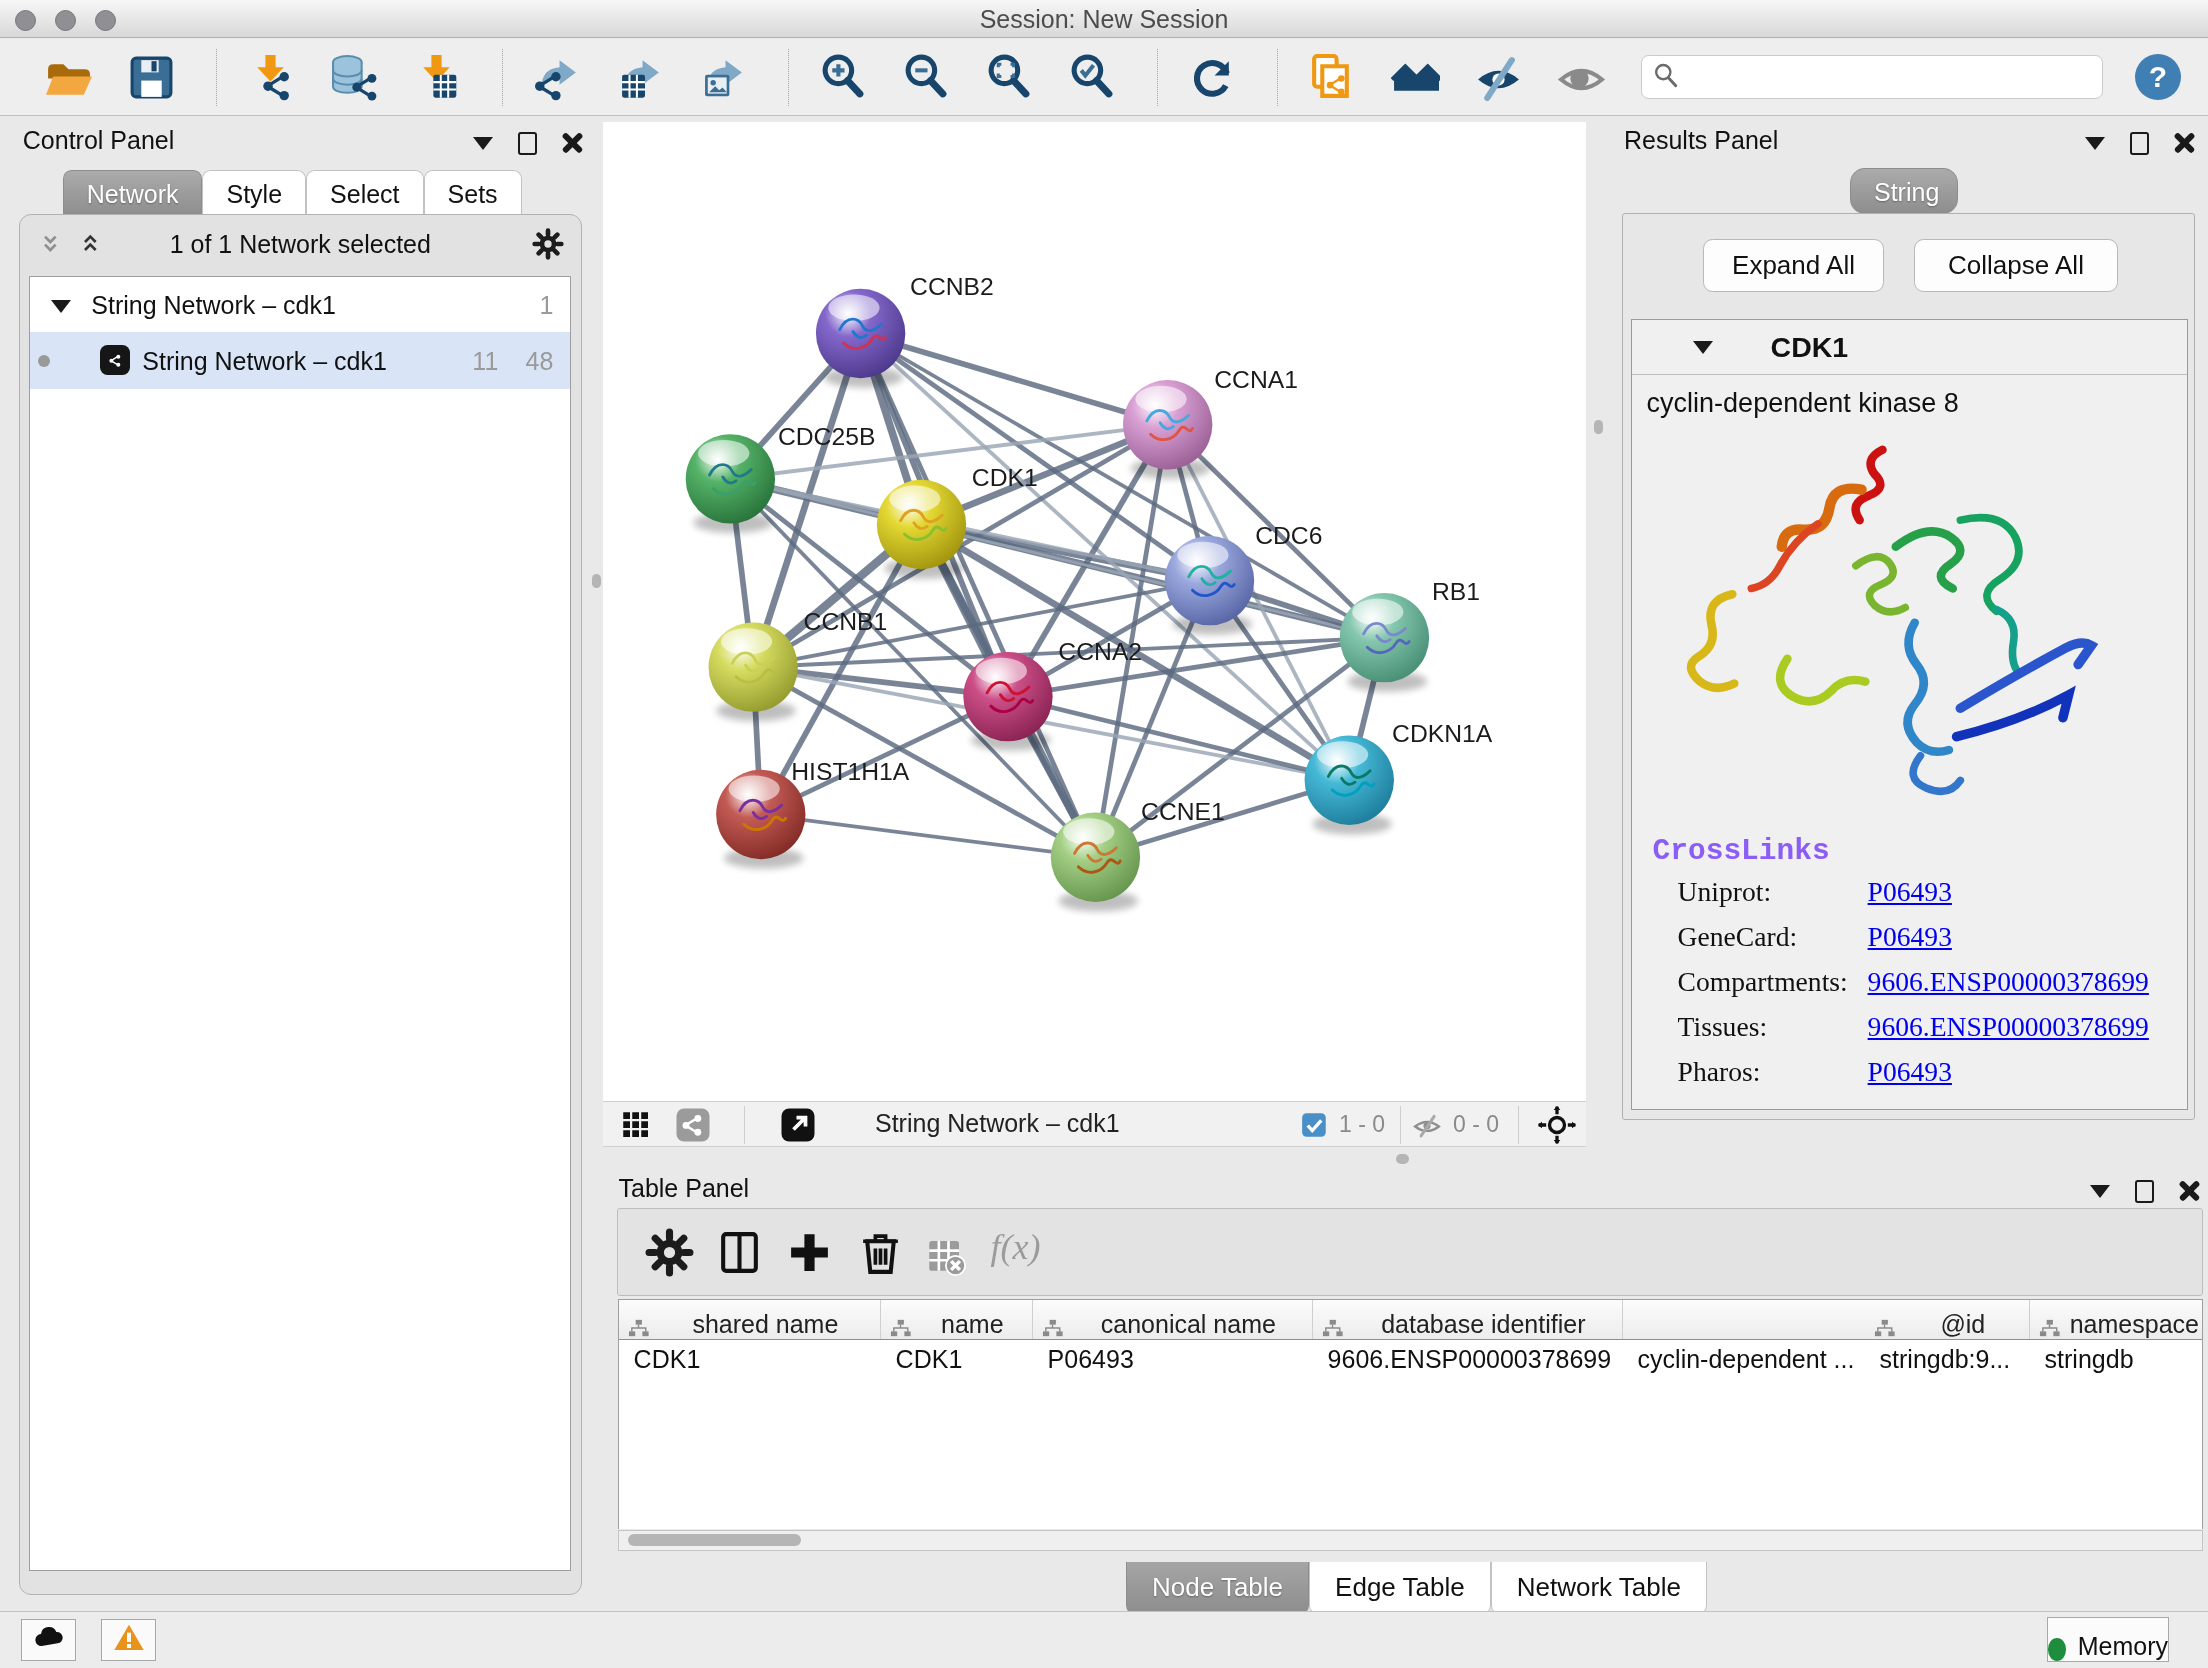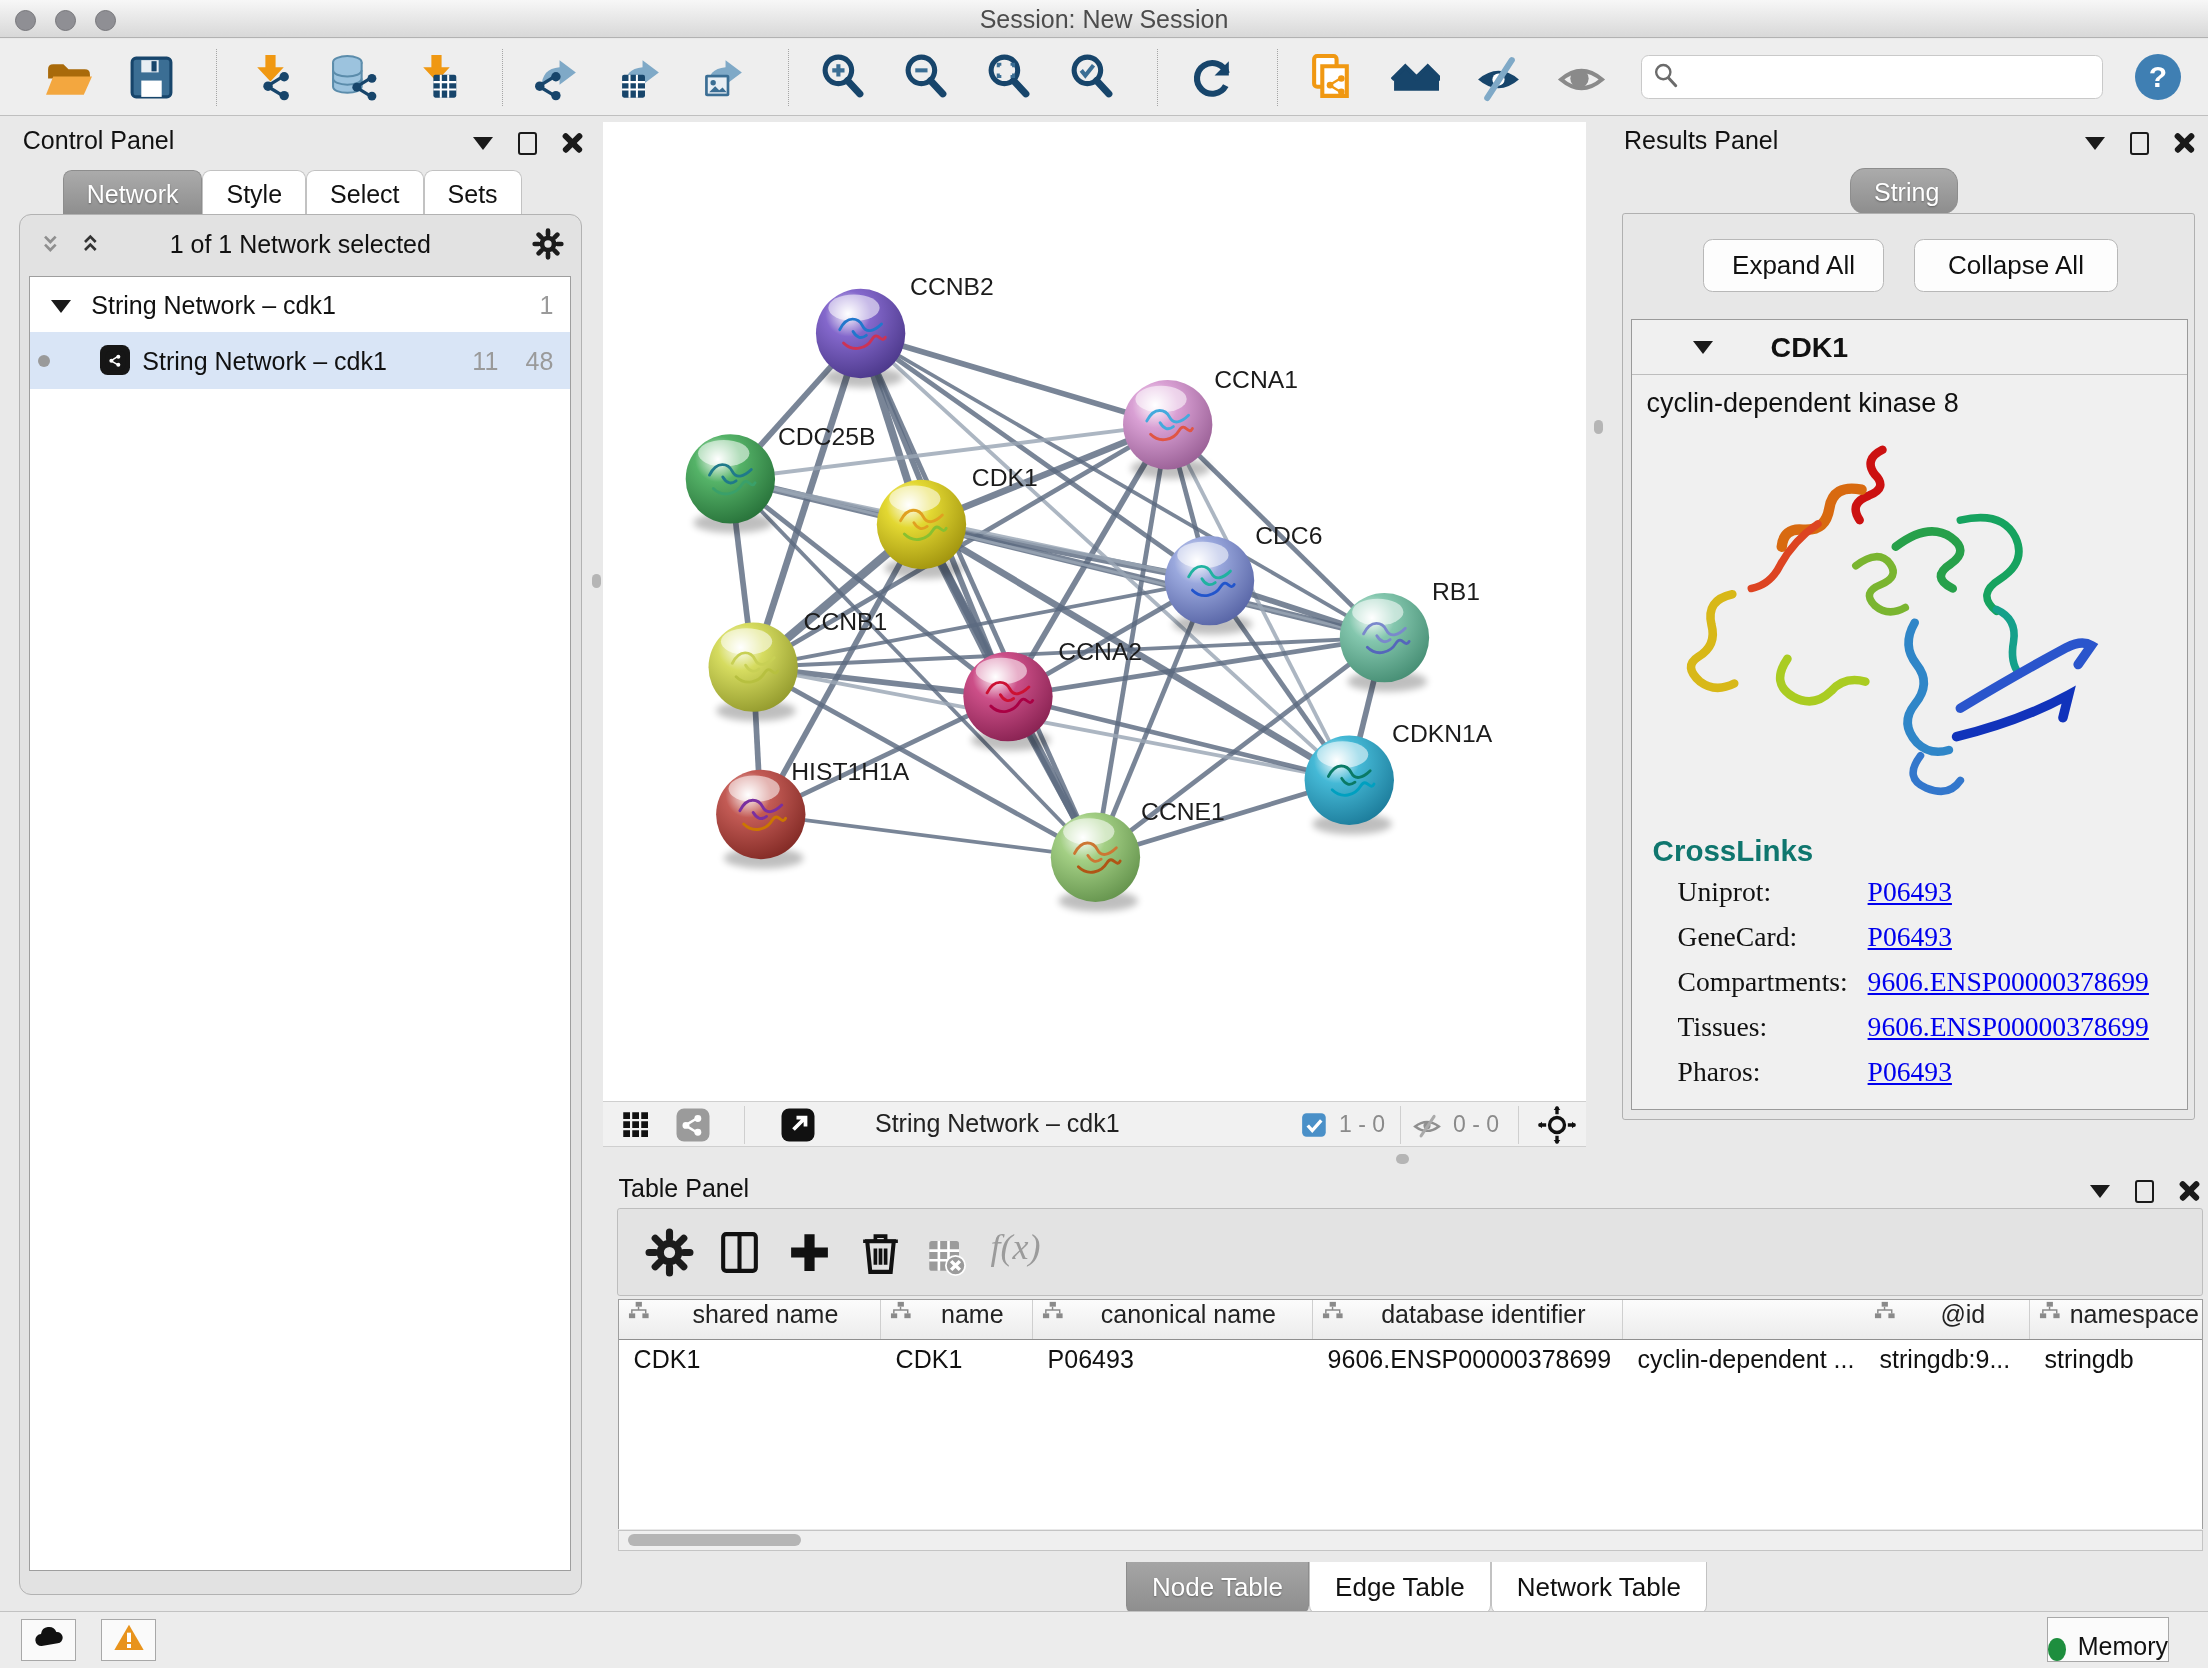--- a/index.html
+++ b/index.html
@@ -74,36 +74,36 @@
     border:1px solid #b0b0b0;border-radius:2.9px;}
   .rbtn{position:absolute;top:25px;height:53px;background:#fdfdfd;border:1px solid #b8b8b8;border-radius:9.5px;
     font-size:26px;color:#111;display:flex;align-items:center;justify-content:center;}
   #rsec{position:absolute;left:7.6px;top:105px;width:557px;height:791px;background:#f0f0f0;border:1px solid #9a9a9a;}
   #rsechead{position:absolute;left:0;top:0;right:0;height:55px;border-bottom:1px solid #bdbdbd;}
   #rseccaret{position:absolute;left:61px;top:21px;}
   #rsecname{position:absolute;left:139px;top:11.4px;font-size:28.5px;font-weight:bold;color:#111;}
   #rdesc{position:absolute;left:15px;top:68px;font-size:27px;color:#111;}
   #protein{position:absolute;left:5.7px;top:107px;}
   #xlinks{position:absolute;left:21px;top:514px;width:514px;font-family:"Liberation Serif",serif;}
-  #xltitle{font-size:29.5px;font-weight:bold;color:#0f766e;font-family:Liberation Sans, sans-serif;}
+  #xltitle{font-size:29.5px;font-weight:bold;color:#8b5cf6;font-family:Liberation Mono, monospace;}
   .xlrow{position:relative;height:45px;}
   .xllbl{position:absolute;left:25px;top:7.6px;font-size:27.6px;color:#111;font-family:"Liberation Serif",serif;}
   .xlval{position:absolute;left:215px;top:7.6px;font-size:27.6px;color:#0000ee;text-decoration:underline;
     font-family:"Liberation Serif",serif;}
   
   #tpanel{position:absolute;left:609px;top:1170px;width:1600px;height:392px;}
   #ttools{position:absolute;left:7.6px;top:38px;width:1586px;height:88px;background:#e3e3e3;
     border:1px solid #bdbdbd;border-radius:2.9px;}
   .ttbtn{position:absolute;top:19px;width:49px;height:49px;}
   #fx{position:absolute;left:373px;top:17px;font-size:36px;color:#9b9b9b;font-style:italic;
     font-family:"Liberation Serif",serif;}
   #ttable{position:absolute;left:8.6px;top:129px;width:1585px;height:230px;background:#fff;
     border:1px solid #9e9e9e;border-bottom:none;overflow:hidden;}
   #thead{display:flex;height:40px;background:linear-gradient(#fcfcfc,#ececec);border-bottom:1.9px solid #8f8f8f;}
-  .th{display:flex;align-items:flex-start;border-right:1px solid #cfcfcf;overflow:hidden;flex:none;}
+  .th{display:flex;align-items:flex-end;border-right:1px solid #cfcfcf;overflow:hidden;flex:none;}
   .th svg{width:23px;height:21px;margin-left:9.5px;flex:none;}
   .th span{margin:0 auto;font-size:25px;color:#222;padding:0 7.6px;white-space:nowrap;}
   #trowdata{display:flex;height:40px;}
   .td{flex:none;font-size:25px;color:#111;padding:4.8px 0 0 15px;white-space:nowrap;overflow:hidden;}
   #hscroll{position:absolute;left:8.6px;top:360px;width:1585px;height:21px;background:#efefef;
     border:1px solid #c4c4c4;}
   #hthumb{position:absolute;left:9.5px;top:2.9px;width:173px;height:12.4px;background:#b5b5b5;border-radius:6.7px;}
   #bottomtabs{position:absolute;left:1126px;top:1562px;display:flex;}
   .btab{height:53px;line-height:51px;padding:0 25px;font-size:26px;background:#fff;border:1px solid #c2c2c2;
     border-top:none;border-radius:0 0 9.5px 9.5px;color:#111;}

